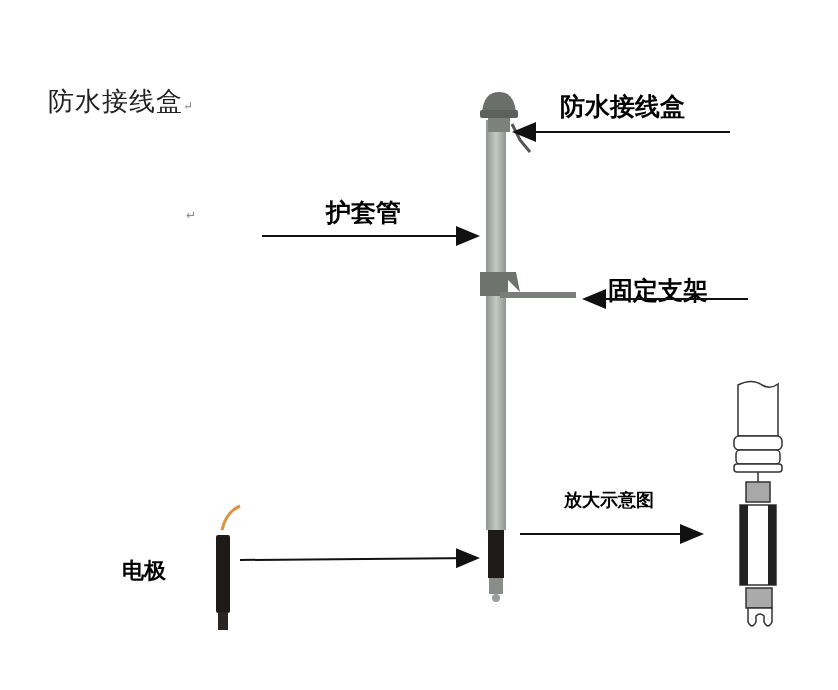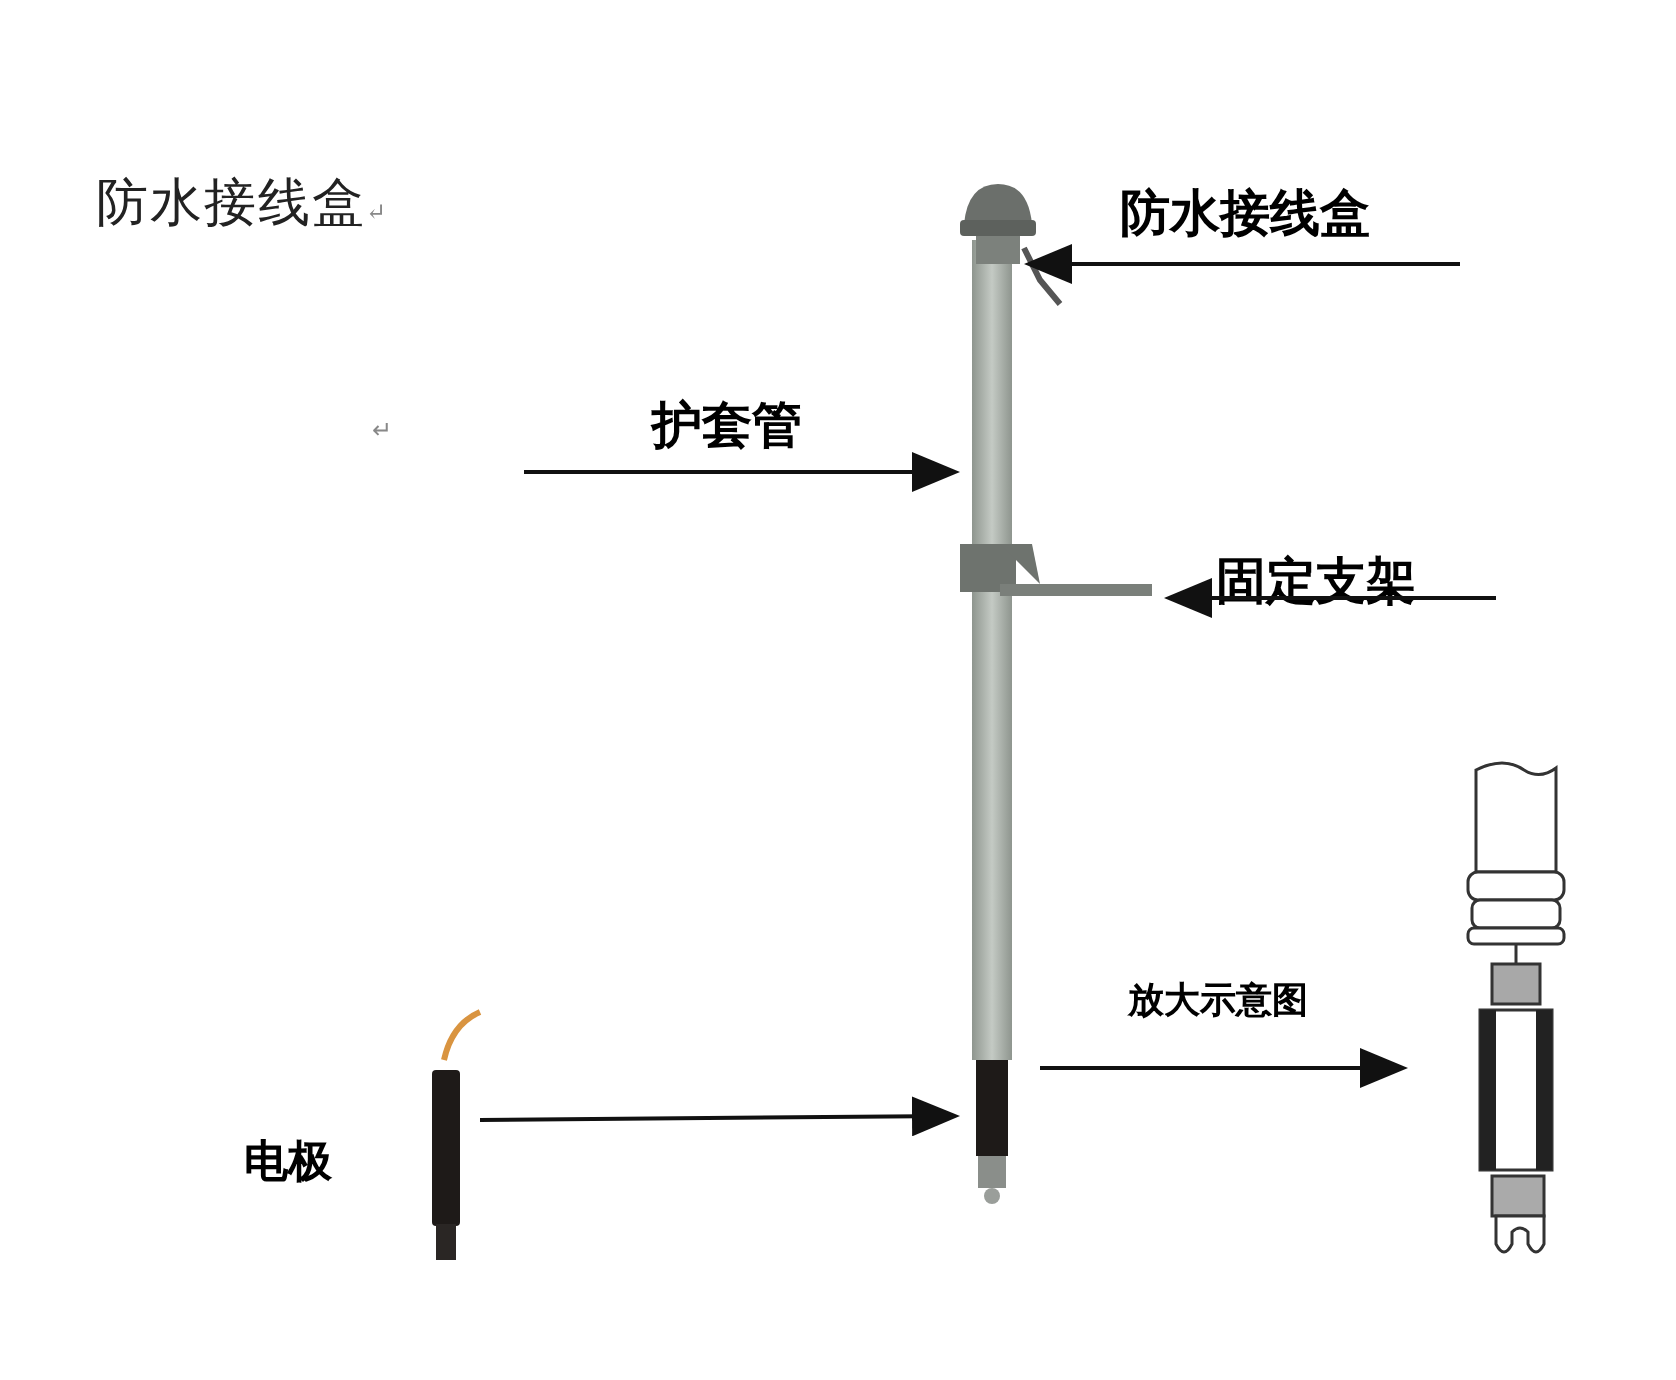--- a/index.html
+++ b/index.html
@@ -15,21 +15,21 @@
 <body>
 
 <div class="title">
   <span>防水接线盒</span><span class="ret">↵</span>
 </div>
 <div class="mark">↵</div>
 
 <div class="lbl" style="left:560px;top:90px;">防水接线盒</div>
 <div class="lbl" style="left:326px;top:196px;">护套管</div>
 <div class="lbl" style="left:608px;top:258px;margin-top:16px;">固定支架</div>
-<div class="lbl" style="left:122px;top:556px;font-size:22px;margin-top:10px;">电极</div>
+<div class="lbl" style="left:122px;top:556px;font-size:22px;">电极</div>
 <div class="lbl" style="left:564px;top:488px;font-size:18px;">放大示意图</div>
 
 <svg width="838" height="690">
   <defs>
     <marker id="ah" markerWidth="12" markerHeight="10" refX="10" refY="5" orient="auto">
       <path d="M0,0 L12,5 L0,10 z" fill="#111"></path>
     </marker>
     <linearGradient id="pipeg" x1="0" x2="1">
       <stop offset="0" stop-color="#8e958e"></stop>
         <stop offset="0.5" stop-color="#c4cac4"></stop>

